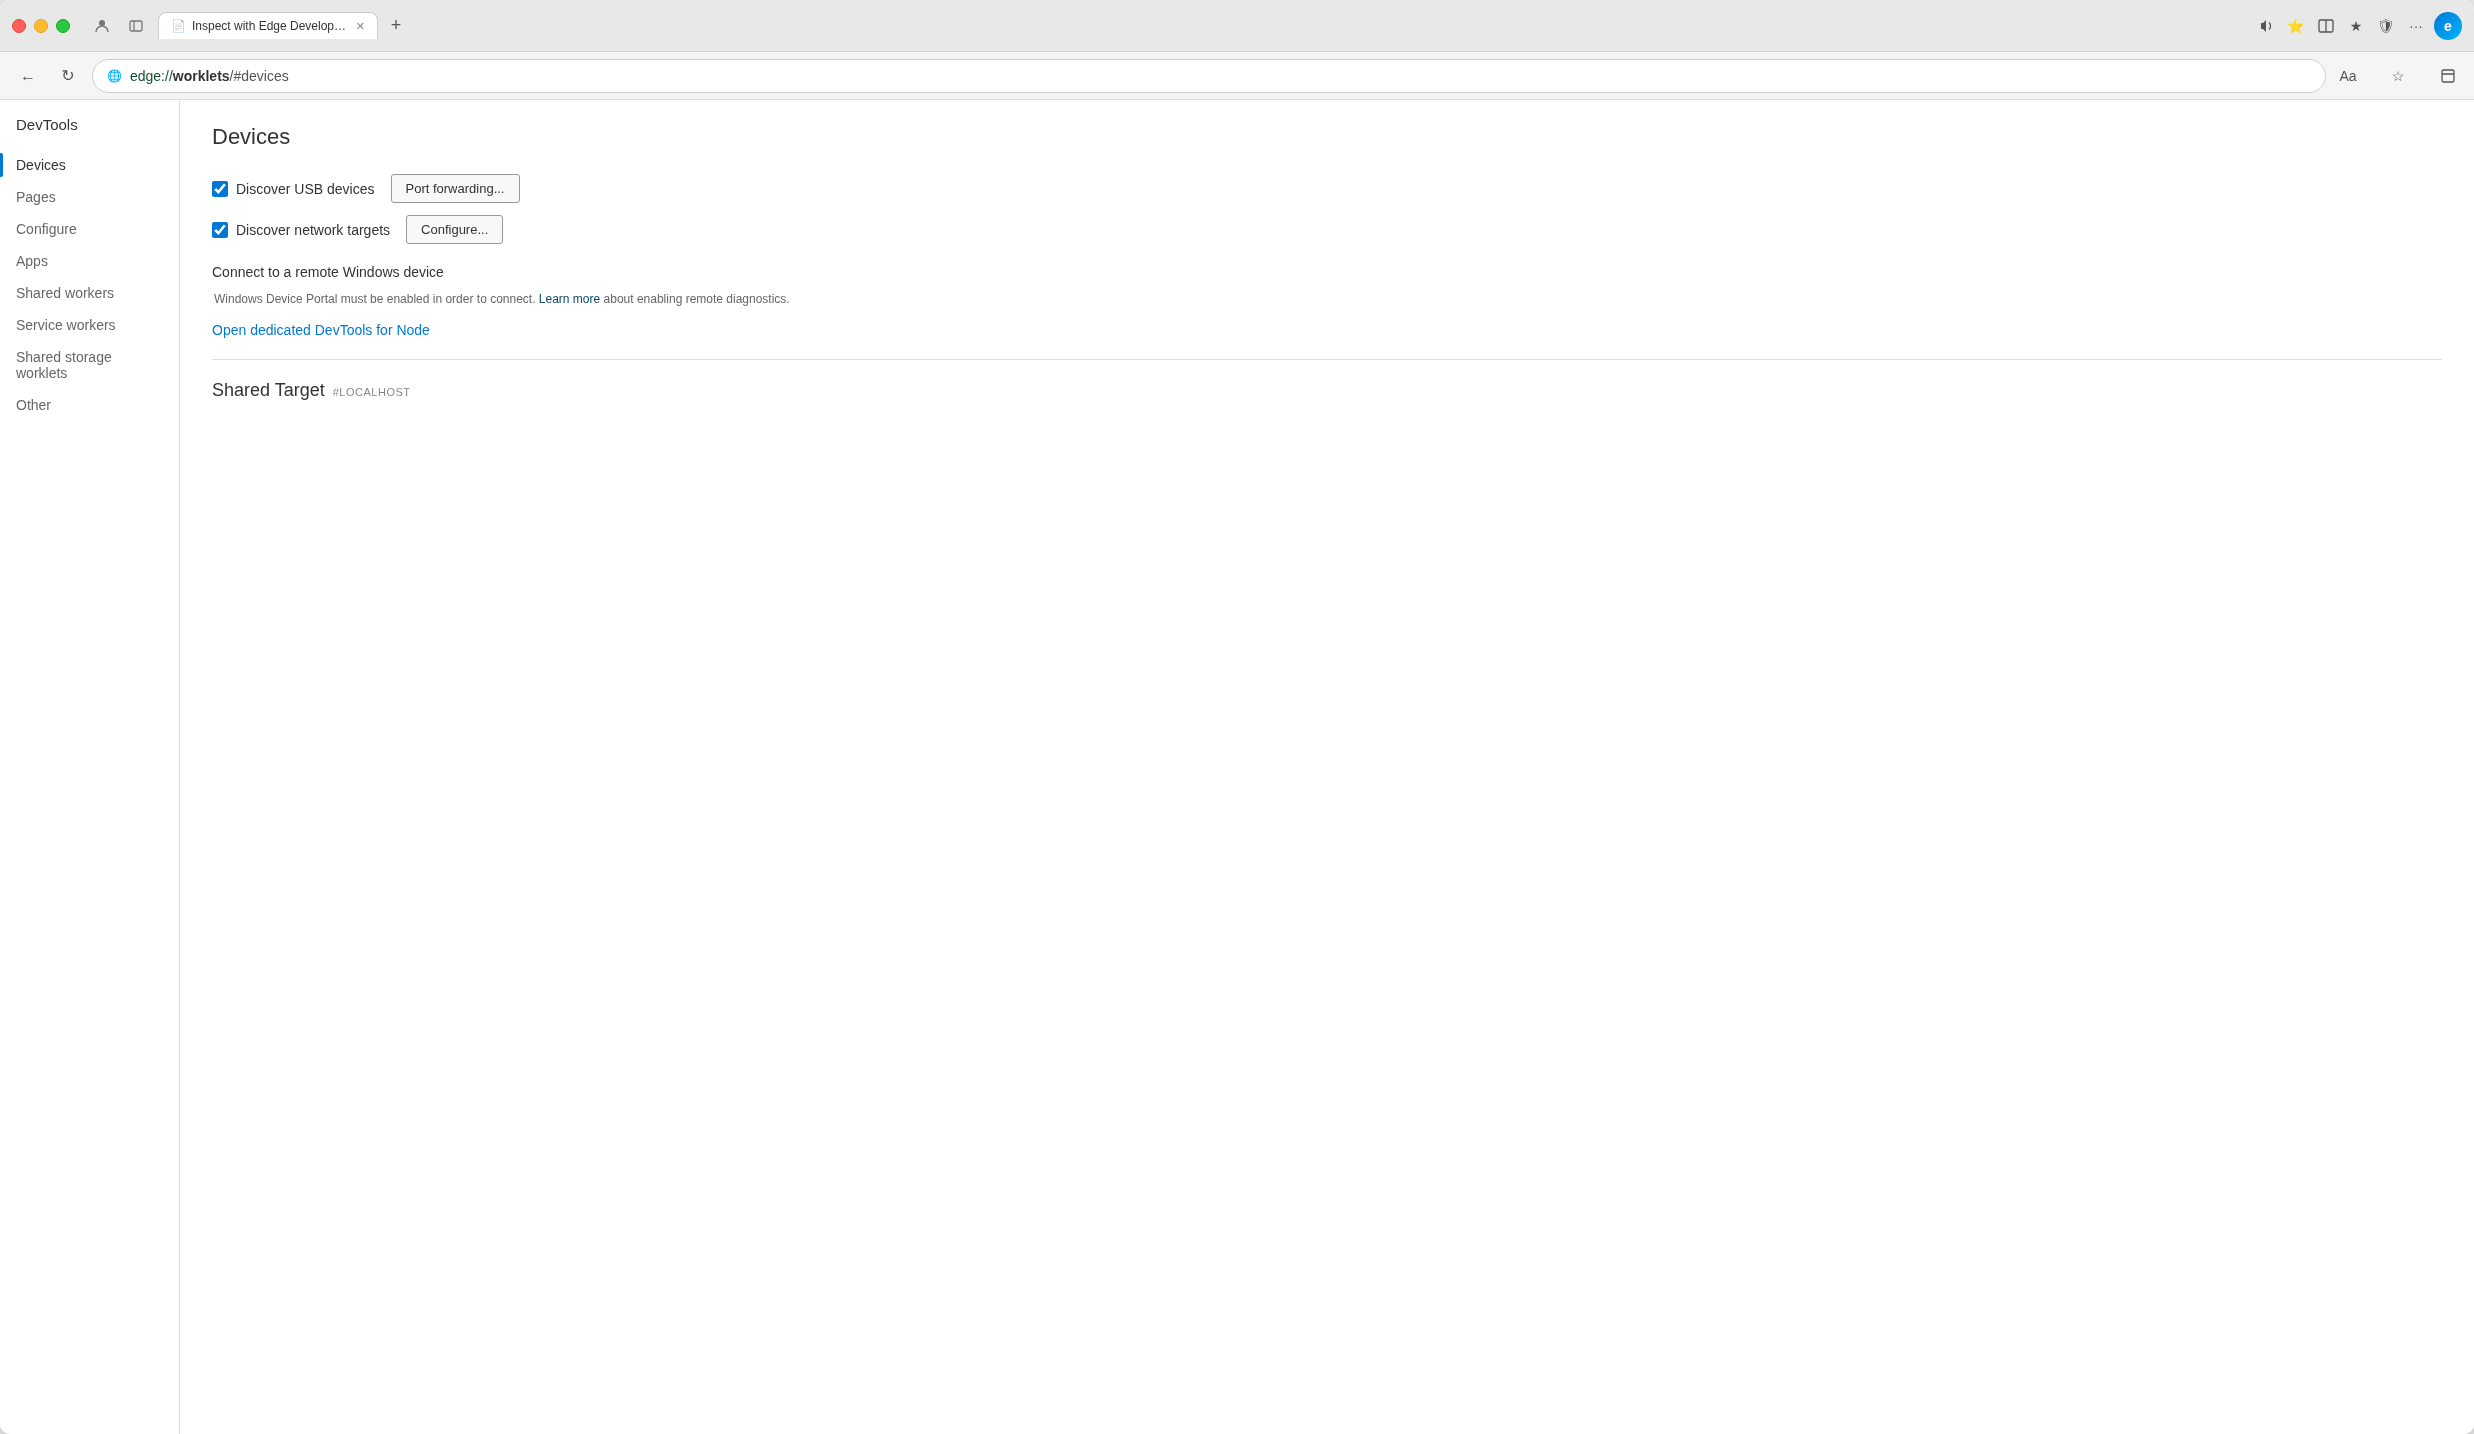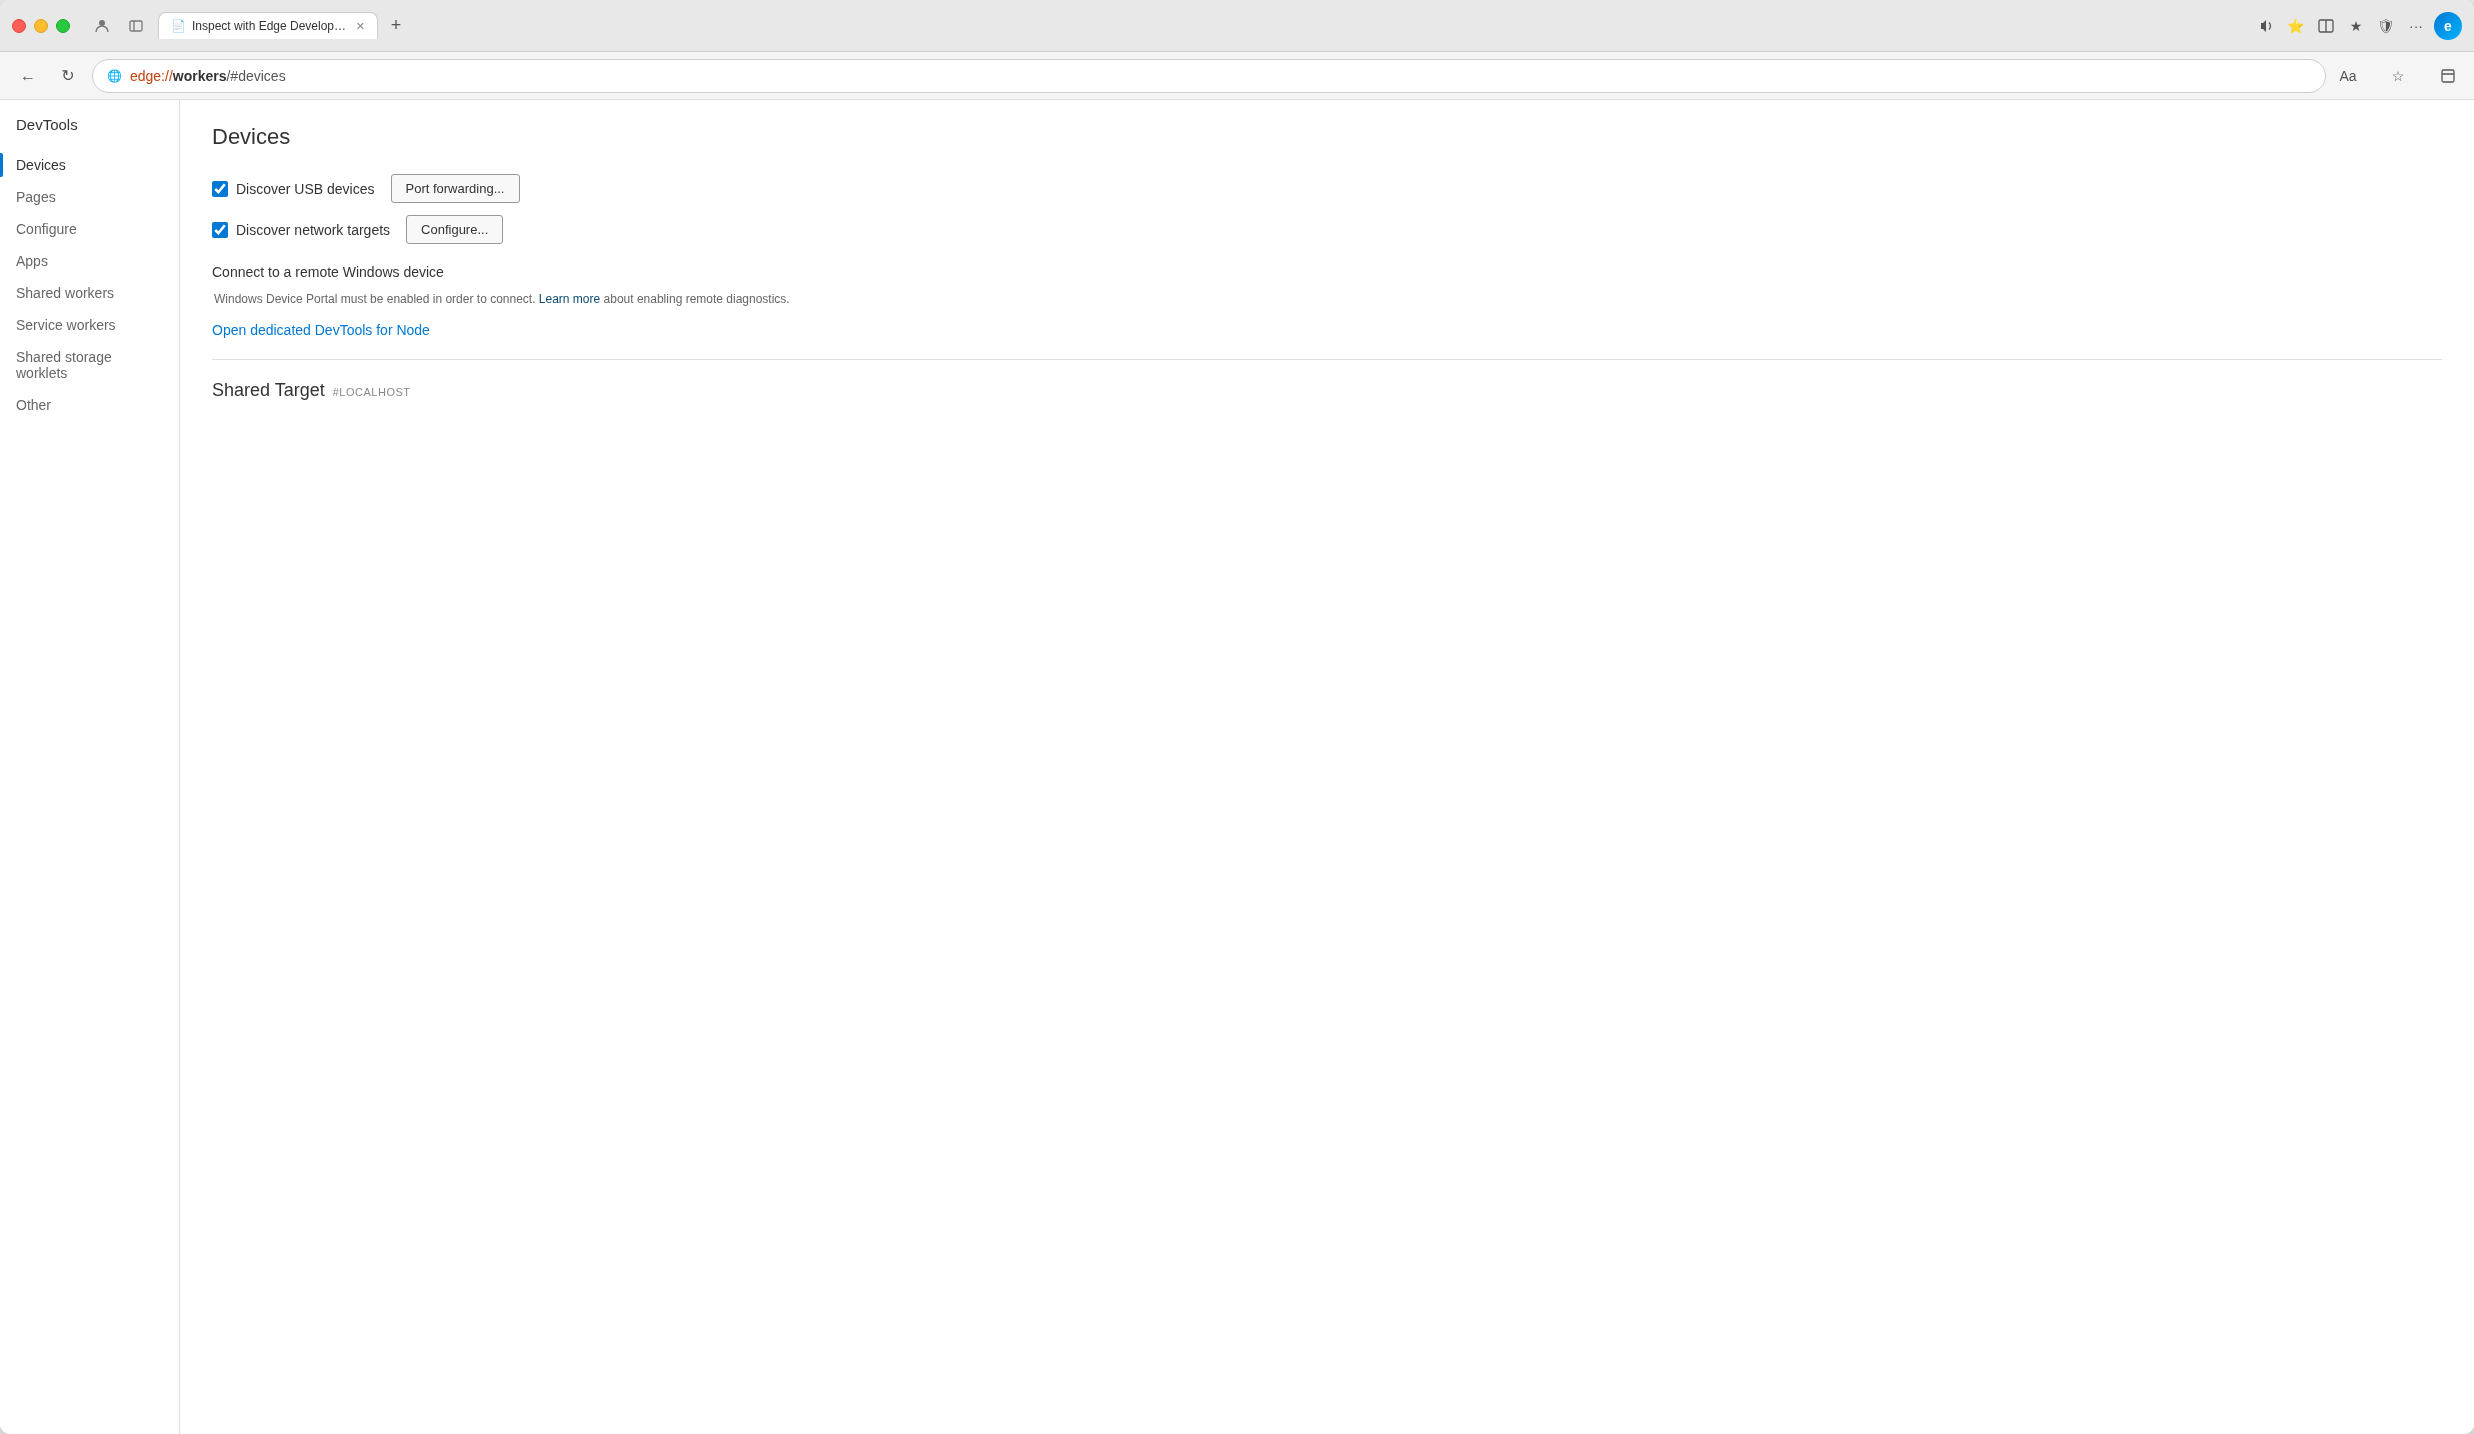--- a/index.html
+++ b/index.html
@@ -132,21 +132,21 @@
     </div>
   </div>
 
   <div class="address-bar">
     <button class="nav-btn">←</button>
     <button class="nav-btn">↻</button>
 
     <div class="address-field">
       <span class="address-field-icon">🌐</span>
       <span>
-        <span style="color:#c2410c">edge://</span><span class="address-bold">workers</span><span style="color:#555">/#devices</span>
+        <span style="color:#14532d">edge://</span><span class="address-bold">worklets</span><span style="color:#555">/#devices</span>
       </span>
     </div>
 
     <div class="address-right">
       <div class="addr-icon">Aa</div>
       <div class="addr-icon">☆</div>
       <div class="addr-icon">
         <svg width="16" height="16" viewBox="0 0 16 16" fill="none">
             <rect x="2" y="2" width="12" height="12" rx="1.5" stroke="#555" stroke-width="1.3"></rect>
             <line x1="2" y1="6" x2="14" y2="6" stroke="#555" stroke-width="1.3"></line>

